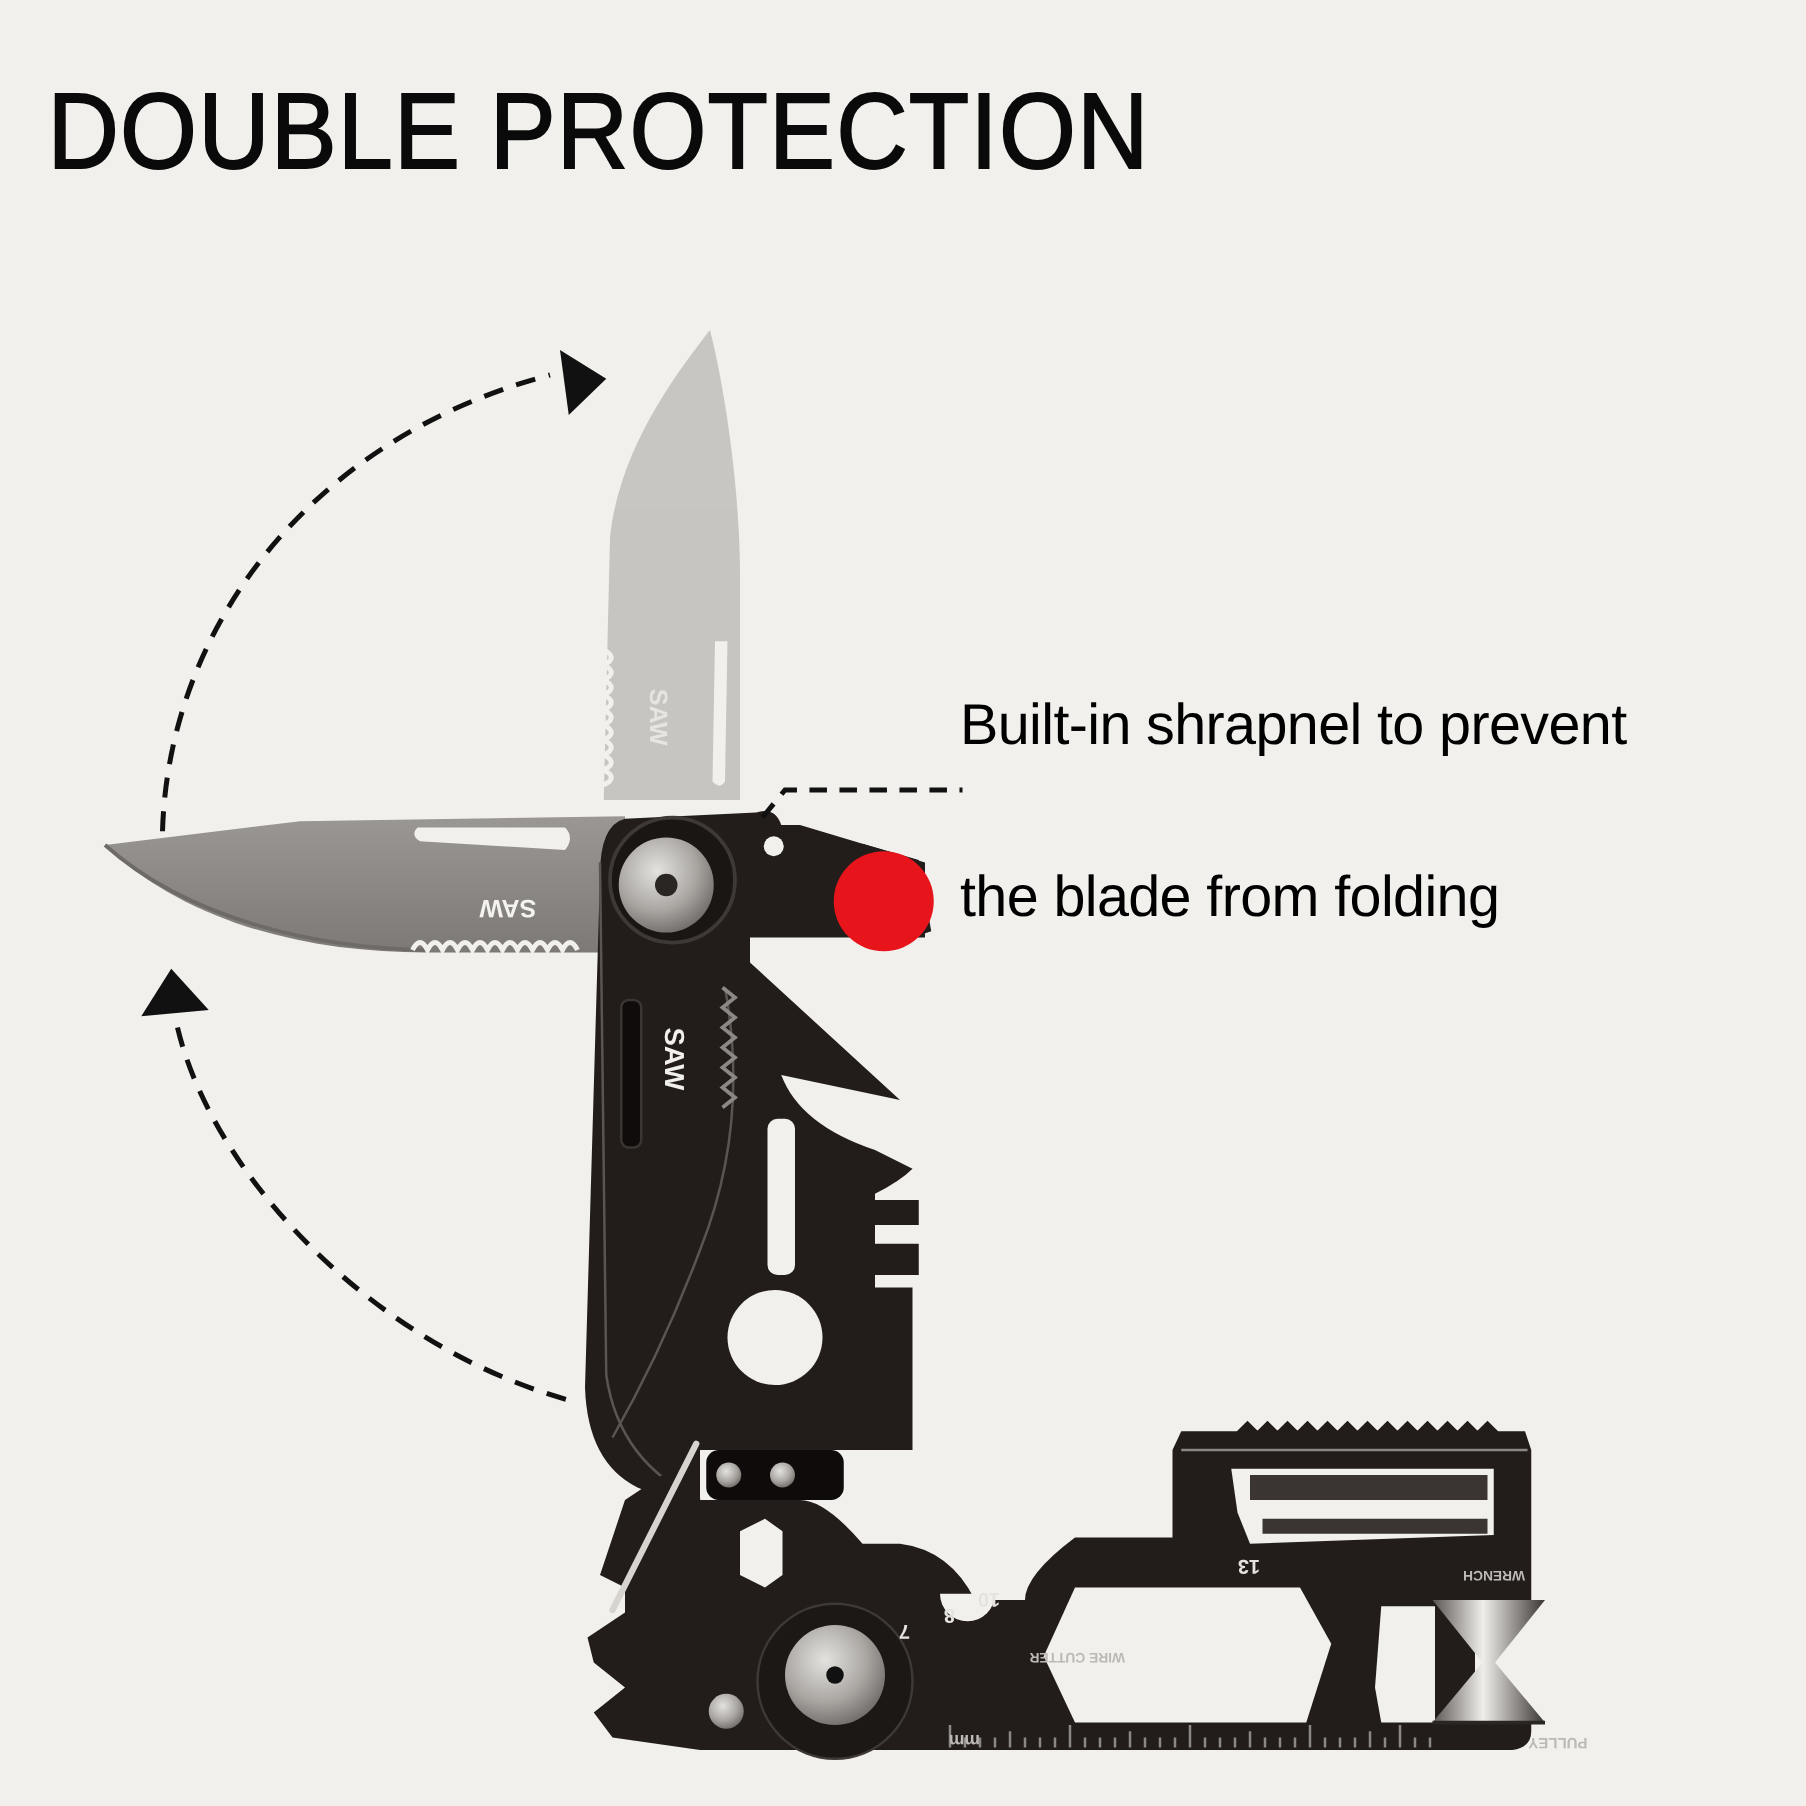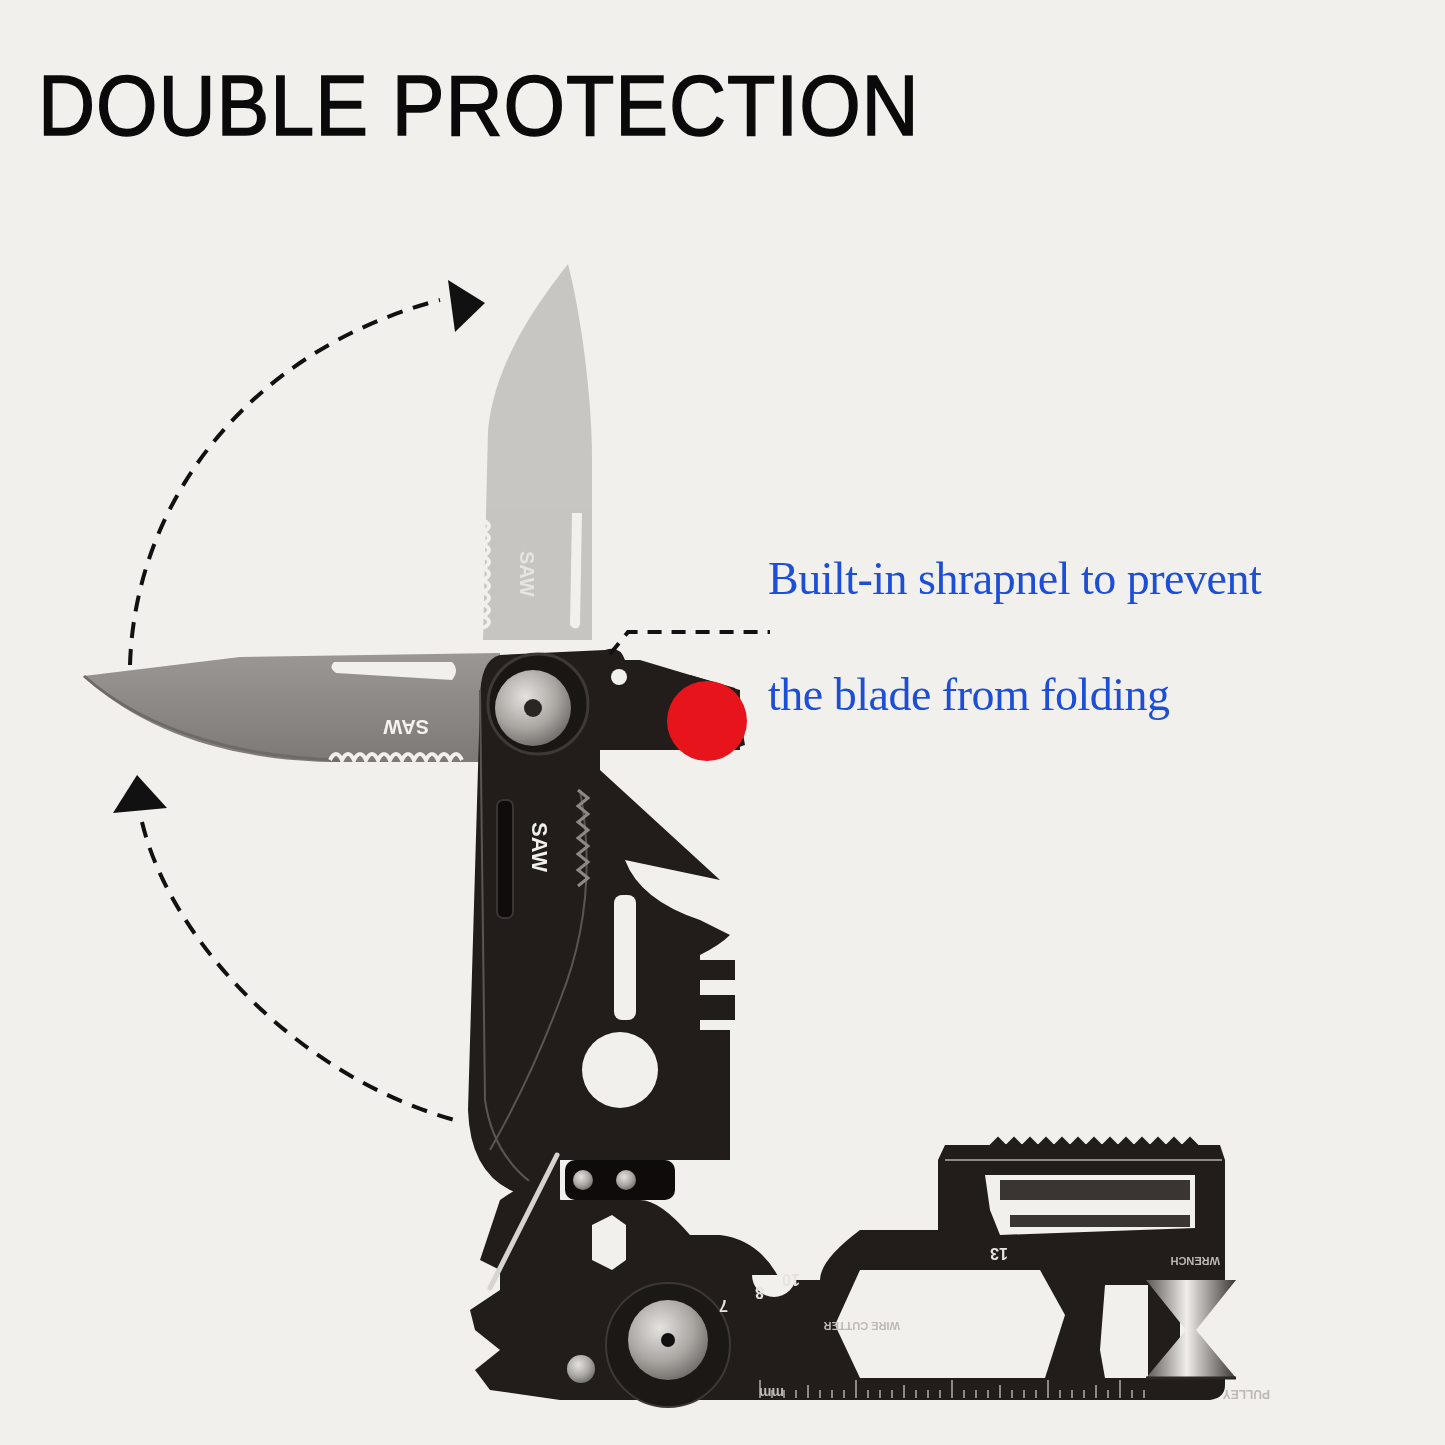--- a/index.html
+++ b/index.html
@@ -1,20 +1,20 @@
 <!DOCTYPE html>
 <html><head>
 <meta charset="utf-8">
 <style>
   html, body { margin:0; padding:0; }
   body { width:1445px; height:1445px; background:#f1f0ec; position:relative; overflow:hidden; font-family:"Liberation Sans", sans-serif; }
   .title { position:absolute; left:38px; top:62px; font-size:86px; font-weight:400; color:#0a0a0a; letter-spacing:1px; line-height:1; transform:scaleX(0.92); transform-origin:left top; -webkit-text-stroke:1.5px #0a0a0a; }
-  .callout { position:absolute; left:768px; font-family:Liberation Serif, serif; font-weight:300; font-size:46px; color:#1d4ed8; line-height:1; letter-spacing:-0.5px; }
+  .callout { position:absolute; left:768px; font-family:Liberation Sans, sans-serif; font-weight:300; font-size:46px; color:#000000; line-height:1; letter-spacing:-0.5px; }
   .callout.l1 { top:556px; }
-  .callout.l2 { top:672px; }
+  .callout.l2 { top:694px; }
   svg.art { position:absolute; left:0; top:0; }
   .svgtxt { font-family:"Liberation Sans", sans-serif; font-weight:700; }
 </style>
 </head>
 <body>
 
 <div class="title">DOUBLE PROTECTION</div>
 
 <svg class="art" width="1445" height="1445" viewBox="0 0 1445 1445">
   <defs>

